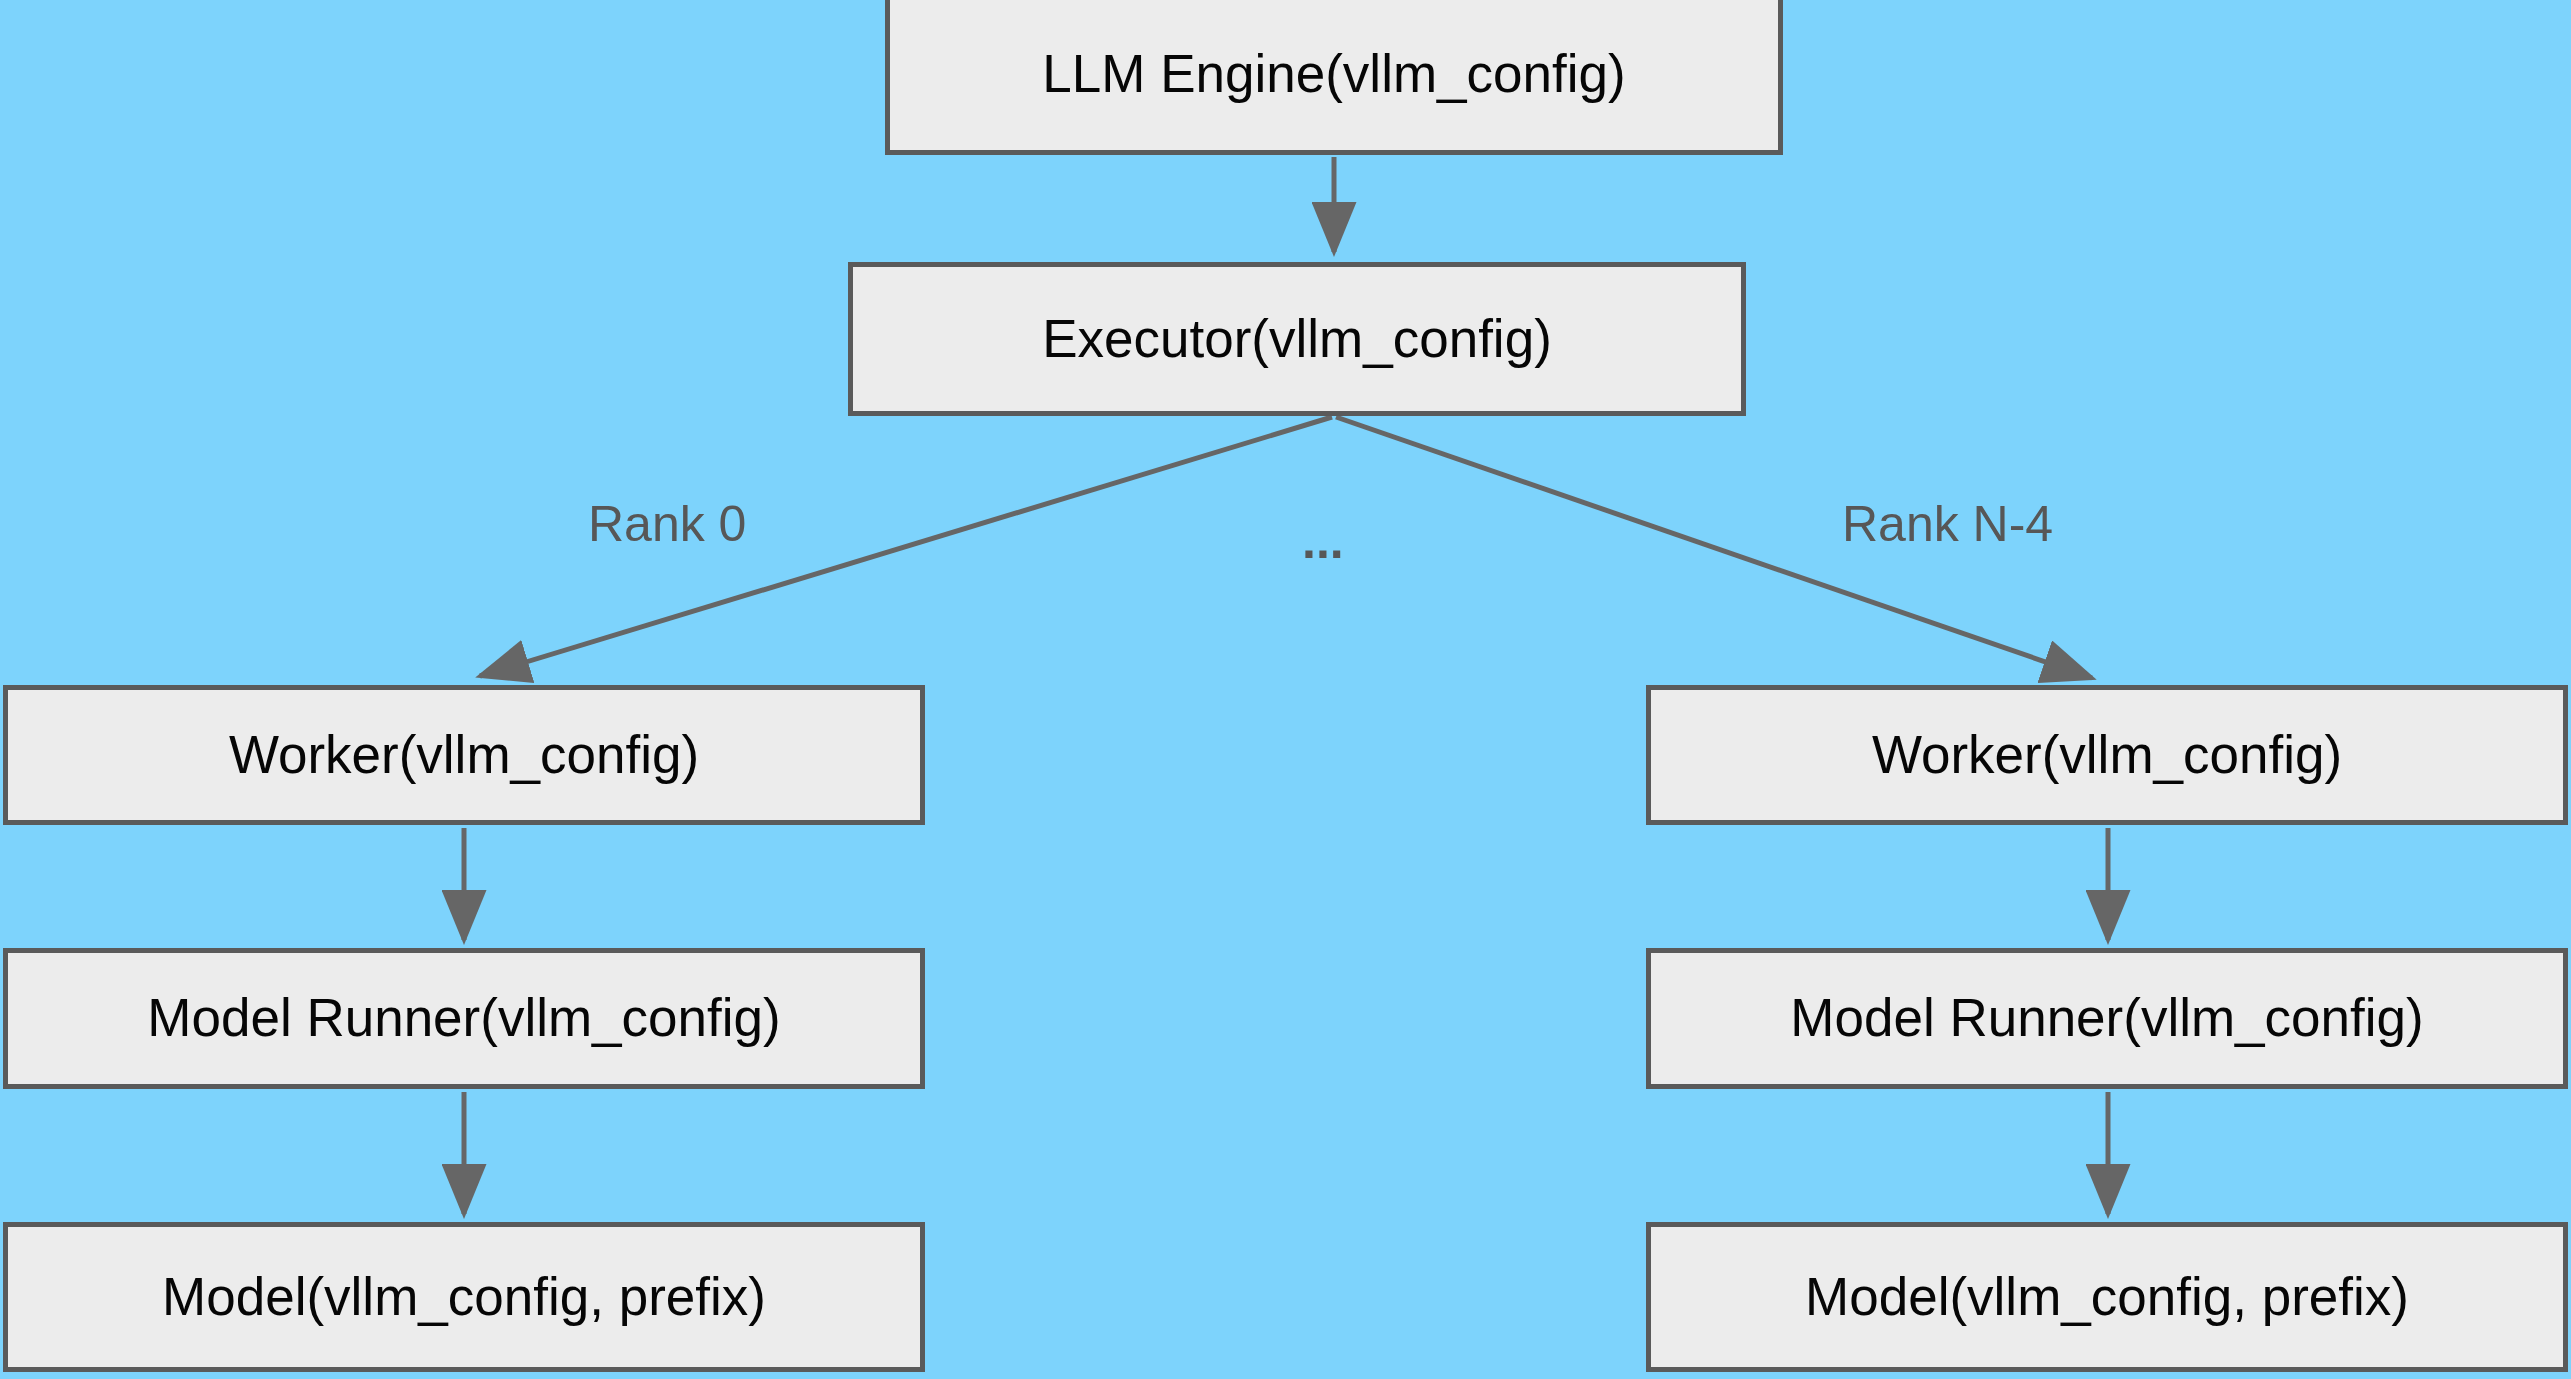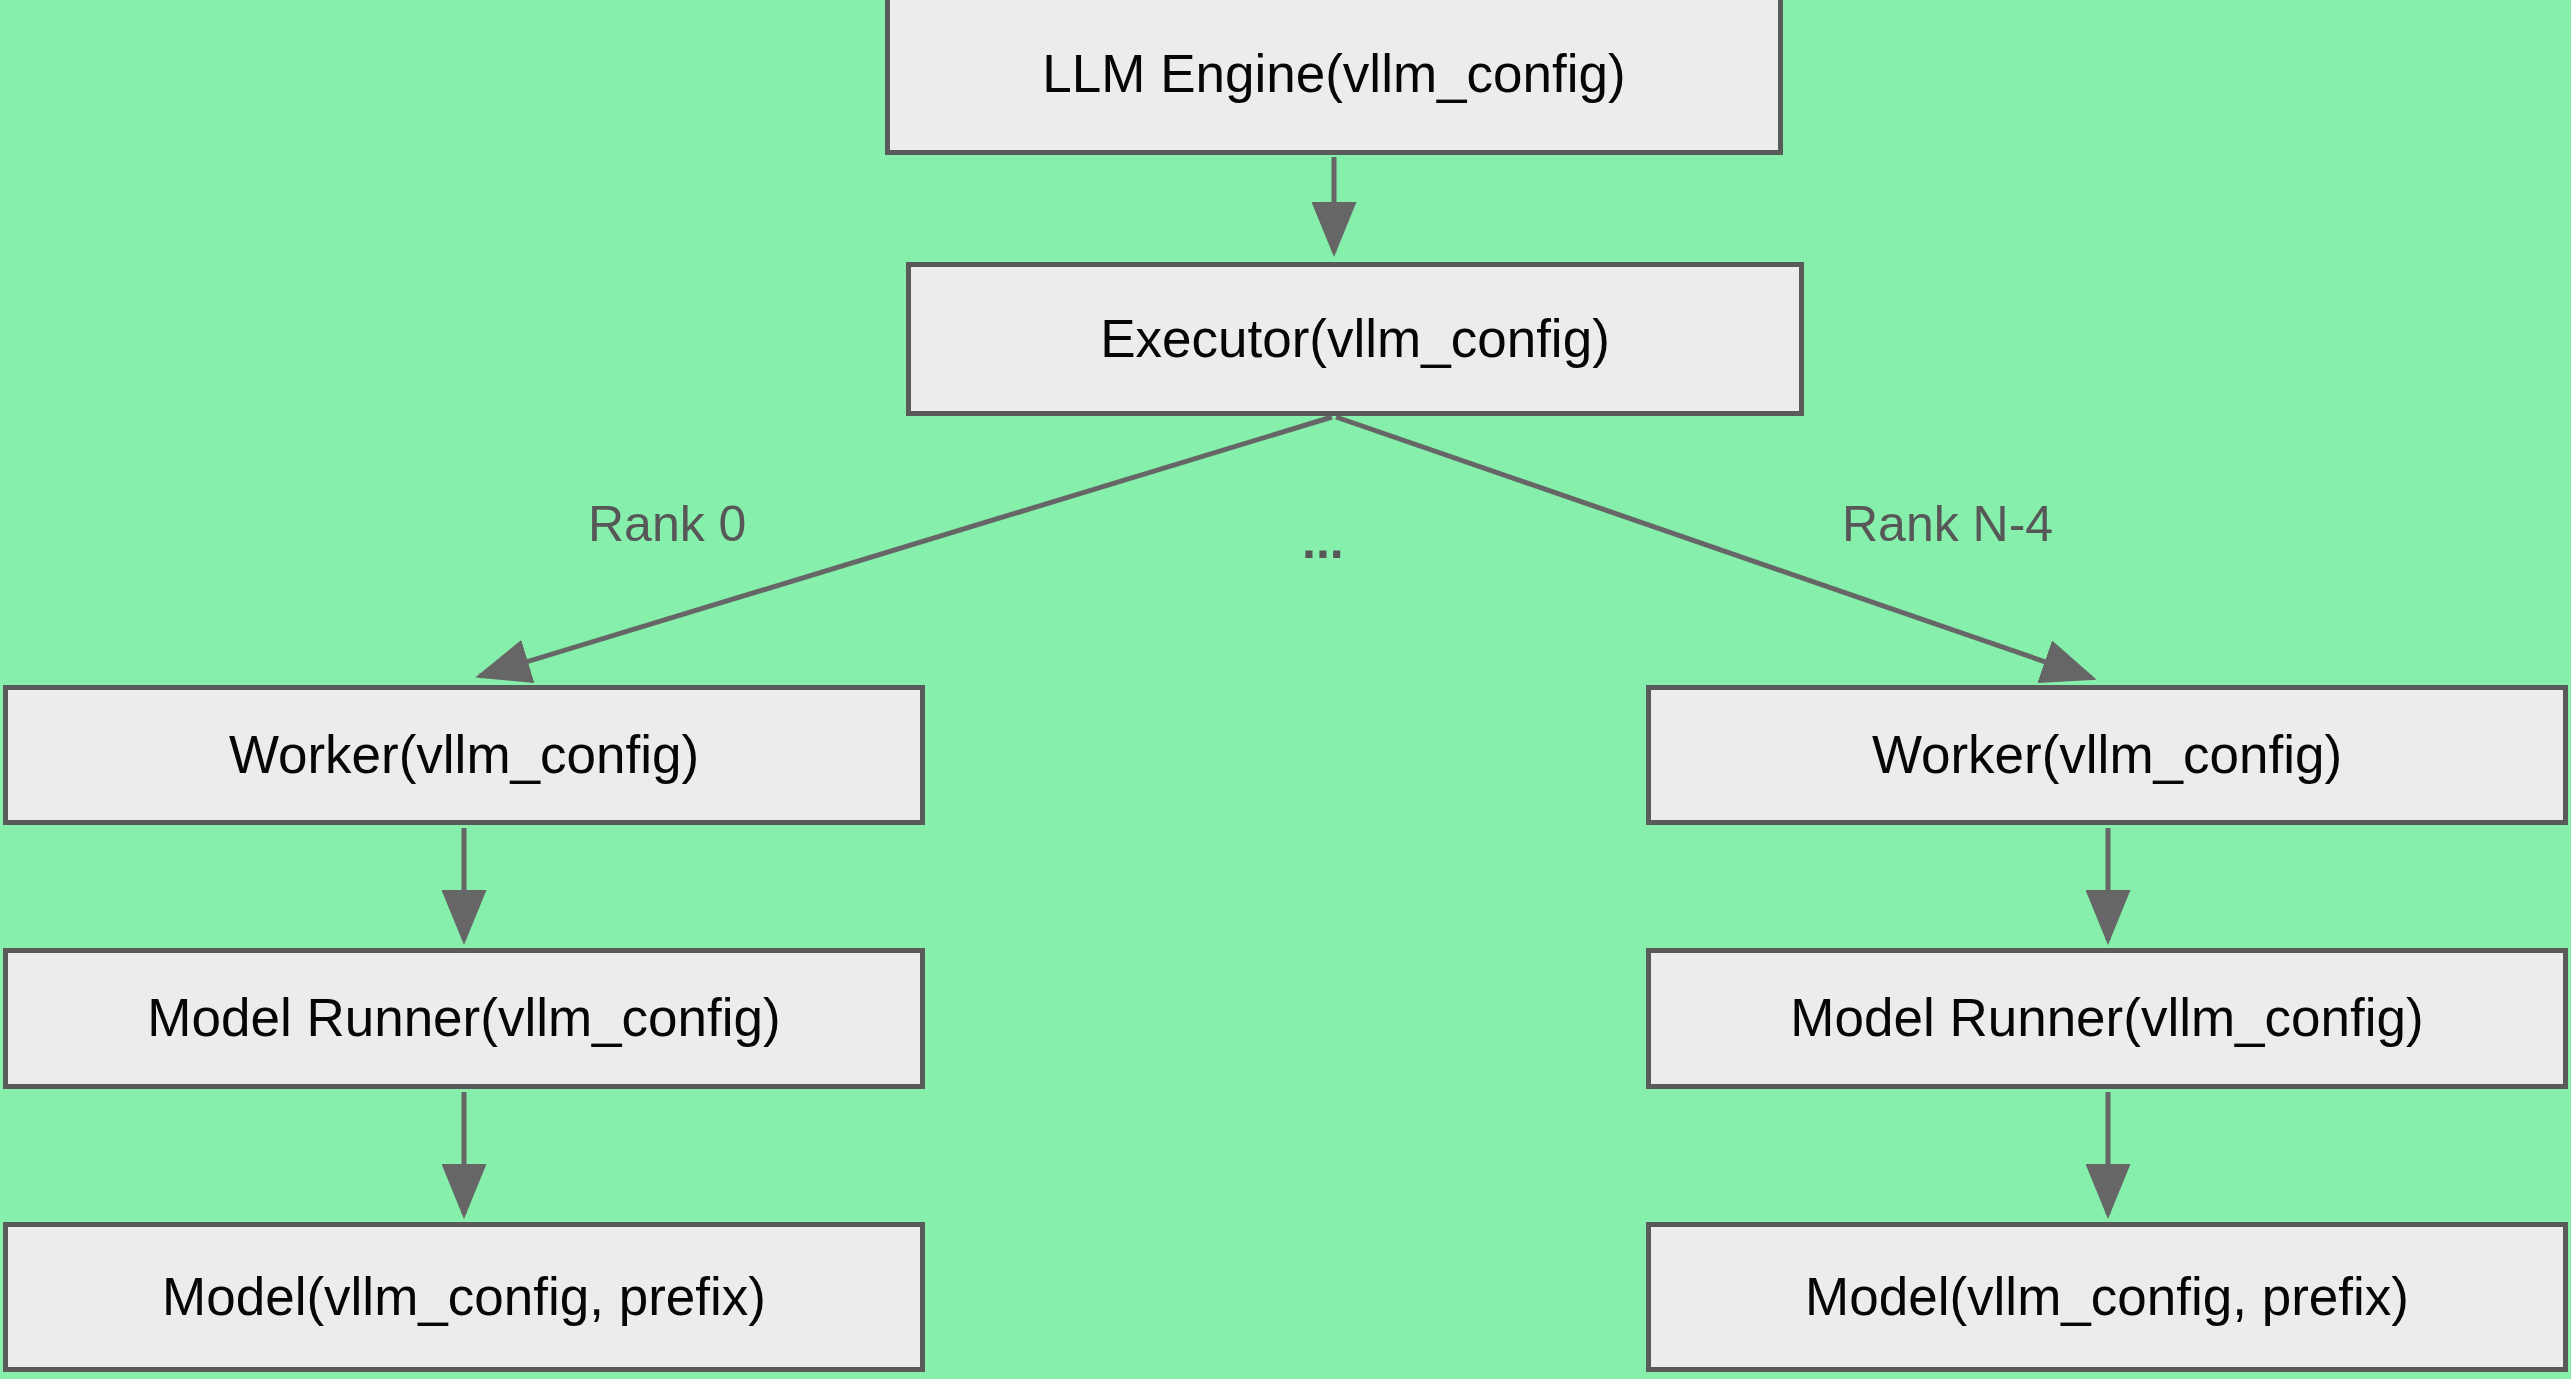--- a/index.html
+++ b/index.html
@@ -4,21 +4,21 @@
 <style>
   html, body {
     margin: 0;
     padding: 0;
     background: #000000;
   }
   #canvas {
     position: relative;
     width: 2571px;
     height: 1379px;
-    background: #86efac;
+    background: #7dd3fc;
     overflow: hidden;
     font-family: "Liberation Sans", sans-serif;
   }
   .node {
     position: absolute;
     box-sizing: border-box;
     background: #ececec;
     border: 5px solid #5a5a5a;
     display: flex;
     align-items: center;
@@ -83,21 +83,21 @@
 
     <line x1="464" y1="1092" x2="464" y2="1214" stroke="#666666" stroke-width="5" marker-end="url(#arrowhead)"></line>
 
     <line x1="2108" y1="1092" x2="2108" y2="1214" stroke="#666666" stroke-width="5" marker-end="url(#arrowhead)"></line>
   </svg>
 
   <div class="node" style="left:885px; top:-6px; width:898px; height:161px;">
     <span class="node-label">LLM Engine(vllm_config)</span>
   </div>
 
-  <div class="node" style="left:906px; top:262px; width:898px; height:154px;">
+  <div class="node" style="left:848px; top:262px; width:898px; height:154px;">
     <span class="node-label">Executor(vllm_config)</span>
   </div>
 
   <div class="edge-label" style="left:588px; top:495px;">Rank 0</div>
 
   <div class="ellipsis-label" style="left:1302px; top:535px;">...</div>
 
   <div class="edge-label" style="left:1842px; top:495px;">Rank N-4</div>
 
   <div class="node" style="left:3px; top:685px; width:922px; height:140px;">

